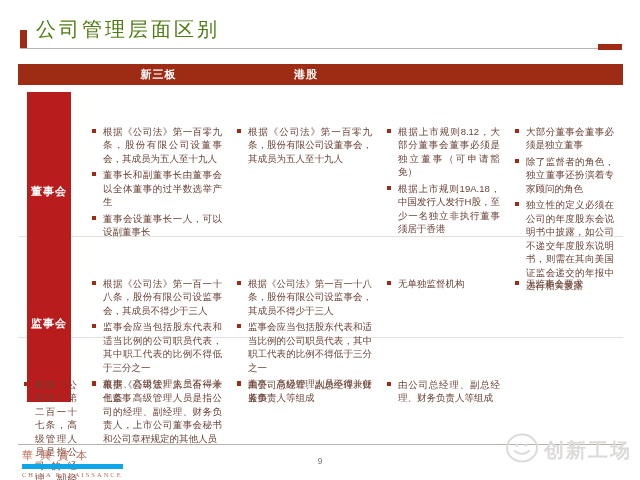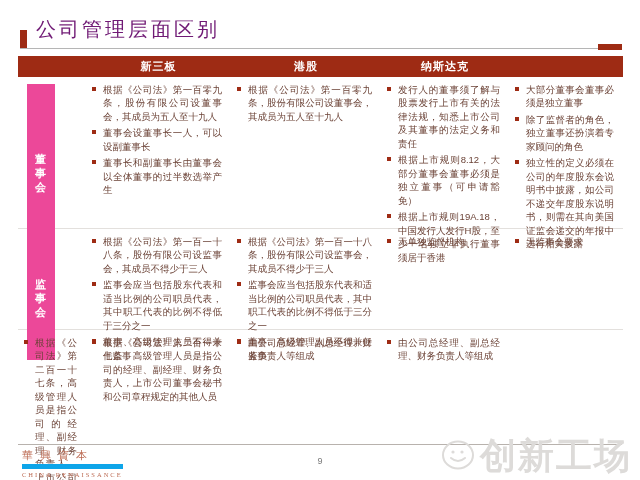--- a/index.html
+++ b/index.html
@@ -4,101 +4,99 @@
 <style>
   html,body{margin:0;padding:0;background:#e8e8e8;}
   .slide{
     position:relative;width:640px;height:480px;background:#ffffff;
     font-family:"Liberation Sans",sans-serif;overflow:hidden;margin:0 auto;
   }
   
   .title-accent{position:absolute;left:20px;top:30px;width:7px;height:18px;background:#9E2B14;}
   .page-title{
     position:absolute;left:36px;top:16px;font-family:"Liberation Serif",serif;
-    font-size:20px;color:#701a75;letter-spacing:3px;font-weight:400;
+    font-size:20px;color:#4d7c0f;letter-spacing:3px;font-weight:400;
   }
   .title-rule{position:absolute;left:20px;top:48px;width:602px;border-top:1px solid #b5b5b5;}
   .title-rule-end{position:absolute;left:598px;top:44px;width:24px;height:6px;background:#9E2B14;}
   
-  .table{position:absolute;left:18px;top:56px;width:605px;}
+  .table{position:absolute;left:18px;top:64px;width:605px;}
   .grid{display:grid;grid-template-columns:68px 145px 150px 128px 114px;}
   .thead{background:#9E2B14;height:21px;align-items:center;}
   .th{color:#ffffff;font-size:11px;font-weight:bold;text-align:center;letter-spacing:1px;}
   .trow{box-sizing:border-box;}
   .trow + .trow{border-top:1px solid #e3e0dd;}
   .row-1{height:151px;}
   .row-2{height:101px;}
   .row-3{height:90px;}
   .label-cell{box-sizing:border-box;padding:7px 0 5px 9px;height:100%;}
   .label-box{
-    background:#ec4899;color:#ffffff;width:28px;height:100%;box-sizing:border-box;
+    background:#b91c1c;color:#ffffff;width:44px;height:100%;box-sizing:border-box;
     display:flex;align-items:center;justify-content:center;text-align:center;
     font-size:11px;font-weight:bold;line-height:1.3;padding:2px 3px;letter-spacing:1px;
   }
-  .cell{box-sizing:border-box;padding:6px 9px 0 4px;}
+  .cell{box-sizing:border-box;padding:6px 9px 0 4px;margin-top:34px;}
   .cell ul{list-style:none;margin:0;padding:0;}
   .cell li{
     position:relative;padding-left:13px;margin-bottom:3px;
     font-size:9.5px;line-height:1.42;color:#6B4236;text-align:justify;
   }
   .cell li::before{
     content:"";position:absolute;left:2px;top:4px;width:4px;height:4px;background:#9E2B14;
   }
   
   .footer-rule{position:absolute;left:18px;top:444px;width:604px;border-top:1px solid #b8b2ad;}
   .logo{position:absolute;left:22px;top:448px;color:#BC6A52;}
   .logo-cn{font-size:11px;letter-spacing:7px;font-family:"Liberation Serif",serif;
     border-bottom:5px solid #0ea5e9;padding-bottom:1px;white-space:nowrap;}
   .logo-en{font-size:6.5px;letter-spacing:2px;margin-top:2px;font-family:"Liberation Serif",serif;}
   .page-num{position:absolute;left:0;right:0;top:456px;text-align:center;font-size:9px;color:#7a7a7a;}
   .watermark{
     position:absolute;right:8px;top:432px;display:flex;align-items:center;gap:4px;
     color:#D9D9D9;pointer-events:none;
   }
-  .wm-text{font-size:36px;font-weight:bold;letter-spacing:2px;color:#DDDBD9;
+  .wm-text{font-size:20px;font-weight:bold;letter-spacing:2px;color:#DDDBD9;
     font-family:"Liberation Sans",sans-serif;}
 </style>
 </head>
 <body>
 
 <div class="slide">
 
   <div class="title-accent"></div>
   <div class="page-title">公司管理层面区别</div>
   <div class="title-rule"></div>
   <div class="title-rule-end"></div>
 
   <div class="table">
 
     <div class="grid thead">
       <div class="th"></div>
       <div class="th">新三板</div>
       <div class="th">港股</div>
-      <div class="th">纳斯达克</div>
     </div>
 
     <div class="grid trow row-1">
       <div class="label-cell">
         <div class="label-box">董事会</div>
       </div>
       <div class="cell">
         <ul>
           <li>根据《公司法》第一百零九条，股份有限公司设董事会，其成员为五人至十九人</li>
+          <li>董事长和副董事长由董事会以全体董事的过半数选举产生</li>
           <li>董事会设董事长一人，可以设副董事长</li>
-          <li>董事长和副董事长由董事会以全体董事的过半数选举产生</li>
         </ul>
       </div>
       <div class="cell">
         <ul>
           <li>根据《公司法》第一百零九条，股份有限公司设董事会，其成员为五人至十九人</li>
         </ul>
       </div>
       <div class="cell">
         <ul>
-          <li>发行人的董事须了解与股票发行上市有关的法律法规，知悉上市公司及其董事的法定义务和责任</li>
           <li>根据上市规则8.12，大部分董事会董事必须是独立董事（可申请豁免）</li>
           <li>根据上市规则19A.18，中国发行人发行H股，至少一名独立非执行董事须居于香港</li>
         </ul>
       </div>
       <div class="cell">
         <ul>
           <li>大部分董事会董事必须是独立董事</li>
           <li>除了监督者的角色，独立董事还扮演着专家顾问的角色</li>
           <li>独立性的定义必须在公司的年度股东会说明书中披露，如公司不递交年度股东说明书，则需在其向美国证监会递交的年报中进行相关披露</li>
         </ul>

